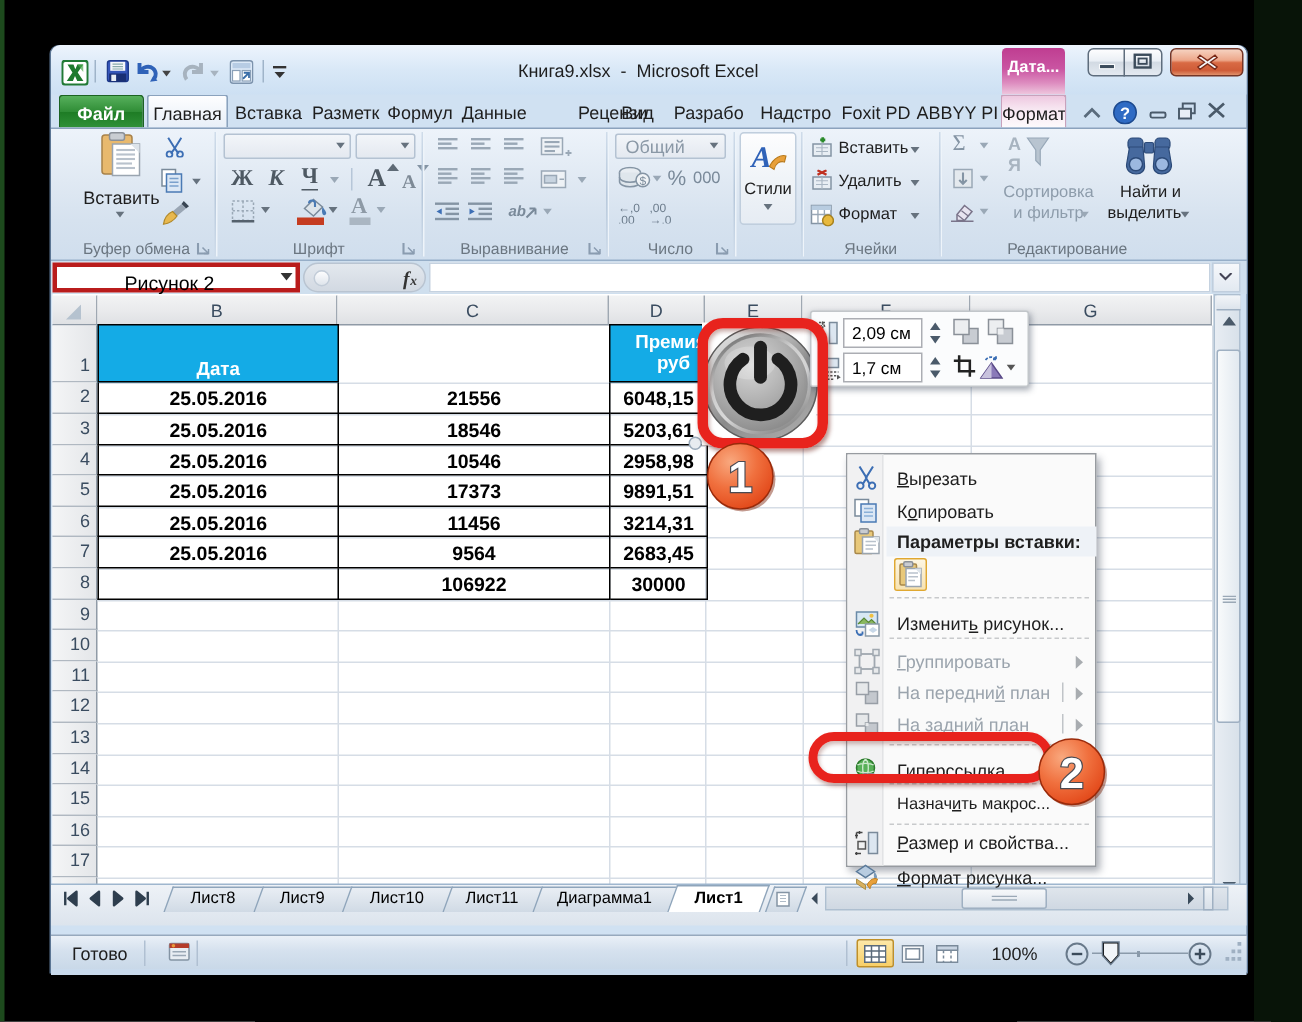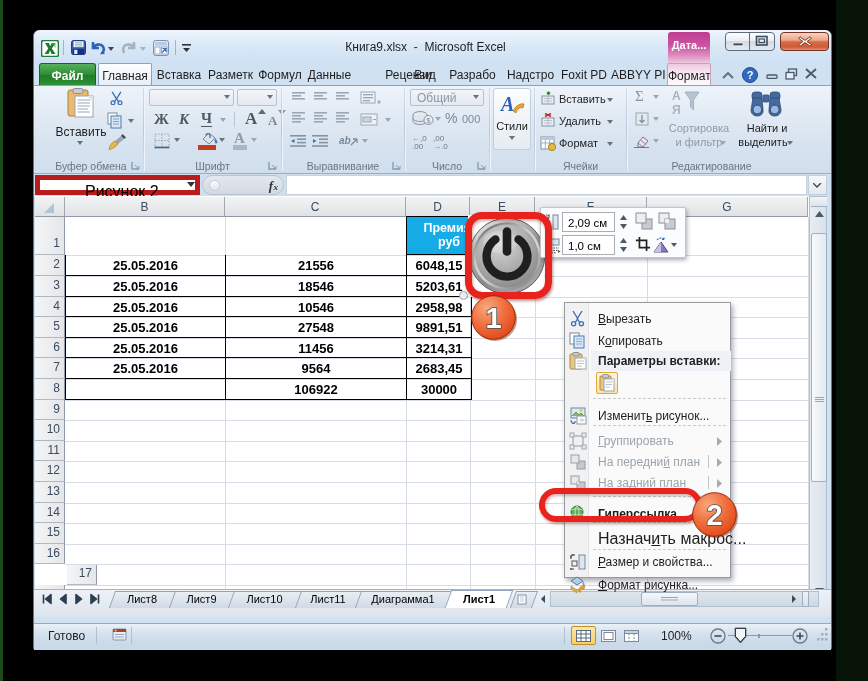--- a/index.html
+++ b/index.html
@@ -35,21 +35,21 @@
 .gsep { position:absolute; top:2px; width:1px; height:83px;
   background:linear-gradient(#cfdcea,#b7c8db 50%,#cfdcea); box-shadow:1px 0 0 #eef4fa; }
 .glabel { position:absolute; bottom:1px; left:0; right:0; text-align:center;
   font-size:10.5px; color:#6b7681; }
 .launcher { position:absolute; bottom:3px; width:9px; height:9px; }
 .btxt { font-size:11px; color:#1e1e1e; position:absolute; }
 .gray { color:#8d9cab; }
 
 #fbar { position:absolute; left:0; top:143px; width:100%; height:22px; background:#cfdfee; }
 #namebox { position:absolute; left:1px; top:1px; width:165px; height:20px; background:#fff;
-  border:5px solid #b91c1c; font-size:16px; padding:3px 0 0 45px; color:#000; }
+  border:3px solid #b91c1c; font-size:13px; padding:3px 0 0 45px; color:#000; }
 #nbarrow { position:absolute; left:150px; top:8px; }
 #fxpill { position:absolute; left:168px; top:1px; width:82px; height:20px;
   background:linear-gradient(#e3e8ee,#d2d9e2); border:1px solid #b9c4d1; border-radius:10px; }
 #fedit { position:absolute; left:252px; top:1px; width:521px; height:20px; background:#fff; border:1px solid #c5d2e0; }
 #fchev { position:absolute; left:774px; top:1px; width:19px; height:20px; background:linear-gradient(#f6f8fb,#e2e9f1); border:1px solid #c0cedd; }
 
 #gridwrap { position:absolute; left:1px; top:165px; width:774px; height:409px; background:#fff; }
 .colhdr { position:absolute; top:1px; height:20px; background:linear-gradient(#f2f3f4,#e9eaec 55%,#dfe1e4);
   border-right:1px solid #9fa8b2; border-bottom:1px solid #8f9aa6; color:#3a4c60; font-size:12px; text-align:center; padding-top:3px; }
 .rowhdr { position:absolute; left:0; width:30px; background:linear-gradient(90deg,#f4f5f6,#e4e6e9);
@@ -522,21 +522,21 @@
 <div class="rowhdr" style="top:162px;height:21px;line-height:19px;">7</div>
 <div class="rowhdr" style="top:183px;height:21px;line-height:19px;">8</div>
 <div class="rowhdr" style="top:204px;height:20px;line-height:18px;">9</div>
 <div class="rowhdr" style="top:224px;height:21px;line-height:19px;">10</div>
 <div class="rowhdr" style="top:245px;height:20px;line-height:18px;">11</div>
 <div class="rowhdr" style="top:265px;height:21px;line-height:19px;">12</div>
 <div class="rowhdr" style="top:286px;height:21px;line-height:19px;">13</div>
 <div class="rowhdr" style="top:307px;height:20px;line-height:18px;">14</div>
 <div class="rowhdr" style="top:327px;height:21px;line-height:19px;">15</div>
 <div class="rowhdr" style="top:348px;height:20px;line-height:18px;">16</div>
-<div class="rowhdr" style="top:368px;height:21px;line-height:19px;margin-left:32px;">17</div>
+<div class="rowhdr" style="top:368px;height:21px;line-height:19px;">17</div>
 <div class="rowhdr" style="top:389px;height:20px;line-height:18px;">18</div>
 <div class="gl-v" style="left:190px;"></div>
 <div class="gl-v" style="left:371px;"></div>
 <div class="gl-v" style="left:435px;"></div>
 <div class="gl-v" style="left:500px;"></div>
 <div class="gl-v" style="left:612px;"></div>
 <div class="gl-v" style="left:773px;"></div>
 <div class="gl-h" style="top:59px;width:743px;"></div>
 <div class="gl-h" style="top:80px;width:743px;"></div>
 <div class="gl-h" style="top:101px;width:743px;"></div>
@@ -548,32 +548,33 @@
 <div class="gl-h" style="top:224px;width:743px;"></div>
 <div class="gl-h" style="top:245px;width:743px;"></div>
 <div class="gl-h" style="top:265px;width:743px;"></div>
 <div class="gl-h" style="top:286px;width:743px;"></div>
 <div class="gl-h" style="top:307px;width:743px;"></div>
 <div class="gl-h" style="top:327px;width:743px;"></div>
 <div class="gl-h" style="top:348px;width:743px;"></div>
 <div class="gl-h" style="top:368px;width:743px;"></div>
 <div class="gl-h" style="top:389px;width:743px;"></div>
 <div class="gl-h" style="top:409px;width:743px;"></div>
+<div class="hcell" style="left:30px;top:20px;width:161px;height:39px;padding-top:22px;">Дата</div>
 <div class="hcell" style="left:371px;top:20px;width:86px;height:39px;padding-top:4px;">Премия,<br>руб</div>
 <div class="dcell" style="left:30px;top:59px;width:161px;height:21px;border-left:1px solid #000;">25.05.2016</div>
 <div class="dcell" style="left:191px;top:59px;width:181px;height:21px;">21556</div>
 <div class="dcell" style="left:372px;top:59px;width:65px;height:21px;">6048,15</div>
 <div class="dcell" style="left:30px;top:80px;width:161px;height:21px;border-left:1px solid #000;">25.05.2016</div>
 <div class="dcell" style="left:191px;top:80px;width:181px;height:21px;">18546</div>
 <div class="dcell" style="left:372px;top:80px;width:65px;height:21px;">5203,61</div>
 <div class="dcell" style="left:30px;top:101px;width:161px;height:20px;border-left:1px solid #000;">25.05.2016</div>
 <div class="dcell" style="left:191px;top:101px;width:181px;height:20px;">10546</div>
 <div class="dcell" style="left:372px;top:101px;width:65px;height:20px;">2958,98</div>
 <div class="dcell" style="left:30px;top:121px;width:161px;height:21px;border-left:1px solid #000;">25.05.2016</div>
-<div class="dcell" style="left:191px;top:121px;width:181px;height:21px;">27548</div>
+<div class="dcell" style="left:191px;top:121px;width:181px;height:21px;">17373</div>
 <div class="dcell" style="left:372px;top:121px;width:65px;height:21px;">9891,51</div>
 <div class="dcell" style="left:30px;top:142px;width:161px;height:20px;border-left:1px solid #000;">25.05.2016</div>
 <div class="dcell" style="left:191px;top:142px;width:181px;height:20px;">11456</div>
 <div class="dcell" style="left:372px;top:142px;width:65px;height:20px;">3214,31</div>
 <div class="dcell" style="left:30px;top:162px;width:161px;height:21px;border-left:1px solid #000;">25.05.2016</div>
 <div class="dcell" style="left:191px;top:162px;width:181px;height:21px;">9564</div>
 <div class="dcell" style="left:372px;top:162px;width:65px;height:21px;">2683,45</div>
 <div class="dcell" style="left:30px;top:183px;width:161px;height:21px;border-left:1px solid #000;"></div>
 <div class="dcell" style="left:191px;top:183px;width:181px;height:21px;">106922</div>
 <div class="dcell" style="left:372px;top:183px;width:65px;height:21px;">30000</div>
@@ -738,21 +739,21 @@
         <svg style="position:absolute;left:116px;top:3px" width="20" height="20" viewBox="0 0 20 20">
 <rect x="2" y="2" width="10" height="10" fill="#eceef0" stroke="#8a9098"></rect>
 <rect x="8" y="8" width="10" height="10" fill="#c8ccd2" stroke="#8a9098"></rect>
 <rect x="8" y="8" width="4" height="4" fill="#eceef0"></rect>
         </svg>
         <svg style="position:absolute;left:3px;top:29px" width="17" height="17" viewBox="0 0 17 17">
 <rect x="2" y="2" width="13" height="6" fill="#dce6f0" stroke="#7a8a9a"></rect>
 <path d="M2 11 H15 M2 13.5 L15 13.5 M5 15.8 H12" stroke="#555" stroke-width="1" fill="none" stroke-dasharray="1.5 1"></path>
 <path d="M14 13 L16.5 14.5 L14 16 Z" fill="#555"></path>
         </svg>
-        <div style="position:absolute;left:21px;top:27px;width:53px;height:20px;background:#fff;border:1px solid #abadb3;font-size:11.5px;padding:4px 0 0 5px;">1,0 см</div>
+        <div style="position:absolute;left:21px;top:27px;width:53px;height:20px;background:#fff;border:1px solid #abadb3;font-size:11.5px;padding:4px 0 0 5px;">1,7 см</div>
         <svg style="position:absolute;left:77px;top:27px" width="11" height="20" viewBox="0 0 11 20">
 <path d="M5.5 3 L9 8 L2 8 Z" fill="#4a5a6a"></path>
           <path d="M5.5 17 L9 12 L2 12 Z" fill="#4a5a6a"></path>
         </svg>
         <svg style="position:absolute;left:94px;top:28px" width="16" height="16" viewBox="0 0 18 18">
 <path d="M5 1 L5 13 L17 13 M1 5 L13 5 L13 17" stroke="#222" stroke-width="1.9" fill="none"></path>
         </svg>
         <svg style="position:absolute;left:112px;top:28px" width="16" height="17" viewBox="0 0 16 17">
 <path d="M1 16 L8 6 L15 16 Z" fill="#8a7ab8" stroke="#5a4a88"></path>
 <path d="M1 16 L8 6 L8 16 Z" fill="#c8c2dd"></path>
@@ -840,30 +841,30 @@
         <div style="position:absolute;left:143px;top:172.5px;width:1px;height:13px;background:#c0c4c8;"></div>
         <svg style="position:absolute;left:152px;top:175.5px" width="6" height="9">
           <path d="M0 0 L5 4.5 L0 9 Z" fill="#a8acb0"></path>
         </svg>
         <div style="position:absolute;left:4px;top:170.5px;width:18px;height:18px;"><svg width="18" height="18" viewBox="0 0 18 18">
             <rect x="2" y="2" width="8" height="8" fill="#e6e8ea" stroke="#989ea6"></rect>
             <rect x="8" y="8" width="8" height="8" fill="#c4c8ce" stroke="#989ea6"></rect>
             <rect x="8" y="8" width="2" height="2" fill="#e6e8ea"></rect>
           </svg></div>
         <div style="position:absolute;left:28px;top:192.5px;width:133px;border-top:1px dashed #c8cacc;"></div>
-        <div style="position:absolute;left:33px;top:203.5px;font-size:12px;font-weight:bold;color:#1e1e1e;white-space:nowrap;">Гиперсс<u>ы</u>лка...</div>
+        <div style="position:absolute;left:33px;top:203.5px;font-size:12px;font-weight:normal;color:#1e1e1e;white-space:nowrap;">Гиперсс<u>ы</u>лка...</div>
         <div style="position:absolute;left:4px;top:201.5px;width:18px;height:18px;"><svg width="18" height="18" viewBox="0 0 18 18">
             <circle cx="8" cy="7" r="6" fill="#58b058" stroke="#2a7a2a"></circle>
             <path d="M2.5 5 C5 3.5 11 3.5 13.5 5 M2.5 9 C5 10.5 11 10.5 13.5 9 M8 1 C5.5 3 5.5 11 8 13 M8 1 C10.5 3 10.5 11 8 13" stroke="#cde8cd" stroke-width="0.9" fill="none"></path>
             <rect x="6" y="11" width="4" height="3.4" rx="1.6" fill="none" stroke="#8a8a94" stroke-width="1.3"></rect>
             <rect x="10" y="11" width="4" height="3.4" rx="1.6" fill="none" stroke="#8a8a94" stroke-width="1.3"></rect>
             <path d="M9 12.7 H11" stroke="#8a8a94" stroke-width="1.2"></path>
           </svg></div>
         <div style="position:absolute;left:28px;top:219px;width:133px;border-top:1px dashed #c8cacc;"></div>
-        <div style="position:absolute;left:33px;top:227px;font-size:16px;font-weight:normal;color:#1e1e1e;white-space:nowrap;">Назнач<u>и</u>ть макрос...</div>
+        <div style="position:absolute;left:33px;top:227px;font-size:11px;font-weight:normal;color:#1e1e1e;white-space:nowrap;">Назнач<u>и</u>ть макрос...</div>
         <div style="position:absolute;left:28px;top:245.5px;width:133px;border-top:1px dashed #c8cacc;"></div>
         <div style="position:absolute;left:33px;top:252px;font-size:12px;font-weight:normal;color:#1e1e1e;white-space:nowrap;"><u>Р</u>азмер и свойства...</div>
         <div style="position:absolute;left:4px;top:250px;width:18px;height:18px;"><svg width="18" height="18" viewBox="0 0 18 18">
             <rect x="10" y="2" width="6" height="14" fill="#dce6f0" stroke="#7a8a9a"></rect>
             <path d="M2 2 L2 6 M1 4 L3 4 M2 2 L6 2 M4 1 L4 3" stroke="#444" stroke-width="1"></path>
             <rect x="3" y="8" width="5" height="5" fill="#f0f0f0" stroke="#555"></rect>
             <path d="M2 15 L2 17 M1 16 L5 16" stroke="#444" stroke-width="1"></path>
           </svg></div>
         <div style="position:absolute;left:33px;top:274.5px;font-size:12px;font-weight:normal;color:#1e1e1e;white-space:nowrap;"><u>Ф</u>ормат рисунка...</div>
         <div style="position:absolute;left:4px;top:272.5px;width:18px;height:18px;"><svg width="18" height="18" viewBox="0 0 18 18">

